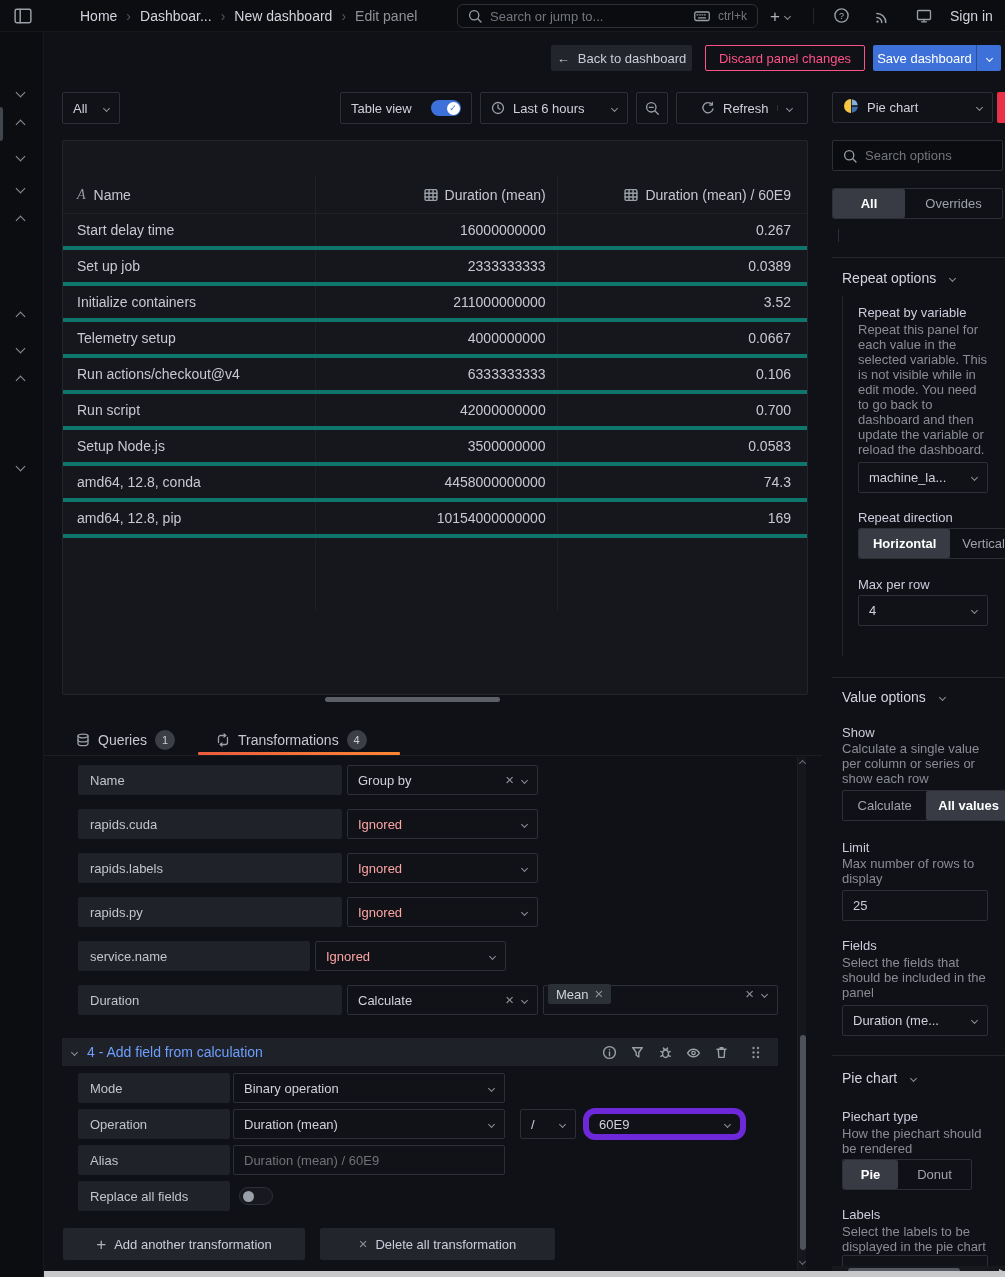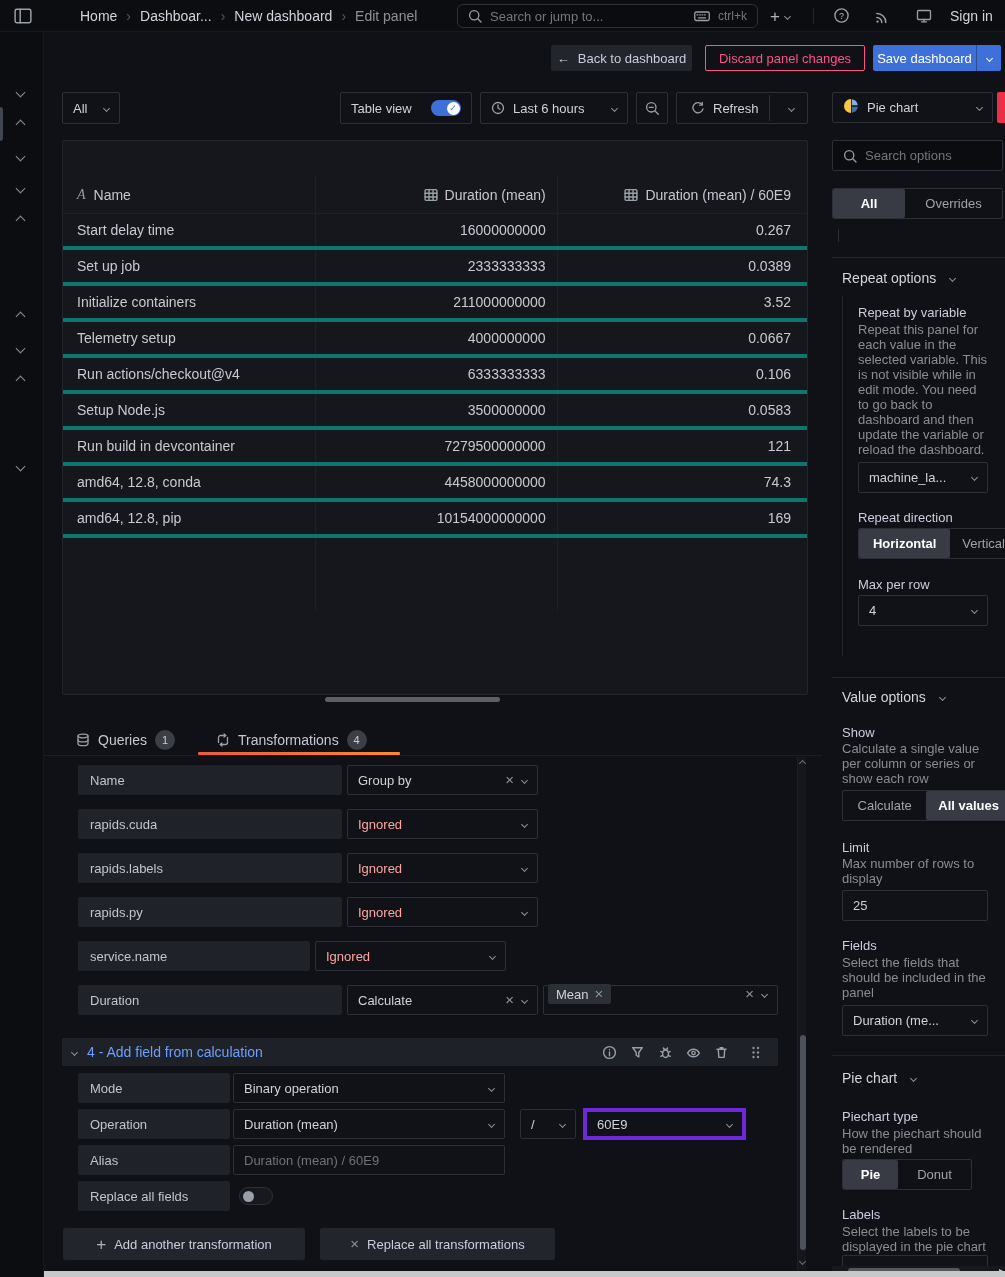--- a/index.html
+++ b/index.html
@@ -35,21 +35,21 @@
   .btn{border-radius:2px;font-size:13px;display:flex;align-items:center;justify-content:center;gap:8px;white-space:nowrap;cursor:pointer}
   .btn-sec{background:#22252b;color:#ccccdc}
   .btn-danger{border:1px solid #ff5286;color:#ff5286;background:transparent}
   .btn-primary{background:#3d71d9;color:#fff}
   .arrow-left-icon::before{content:"←";font-size:13px;color:#ccccdc}
   .x-icon::before{content:"×";color:#8e9198;font-size:15px;line-height:1}
 
   
   .sel{background:#111217;border:1px solid #2c3036;border-radius:2px;display:flex;align-items:center;padding:0 10px;gap:8px;color:#d0d1da;font-size:13px}
   .sel .grow{flex:1;overflow:hidden;white-space:nowrap;text-overflow:ellipsis}
-  .sel.focused{border:4px solid #6d28d9;border-radius:0}
+  .sel.focused{border:6px solid #6d28d9;border-radius:12px}
   .muted-val{color:#fca5a5}
   .chip-label{background:#1f2228;border-radius:2px;display:flex;align-items:center;padding:0 12px;color:#c3c4cd;font-size:13px;white-space:nowrap}
   .tag{background:#2b2f36;border-radius:2px;display:flex;align-items:center;gap:6px;padding:2px 8px;font-size:13px;color:#d0d1da}
 
   
   .toggle-on{width:30px;height:16px;border-radius:9px;background:#3d71d9;position:relative;flex:none}
   .toggle-on .knob{position:absolute;right:1.5px;top:1.5px;width:13px;height:13px;border-radius:50%;background:#fff;color:#3d71d9;font-size:9px;display:flex;align-items:center;justify-content:center}
   .toggle-on .knob::after{content:"✓"}
   .toggle-off{width:34px;height:18px;border-radius:10px;background:#17191f;border:1px solid #2c3036;position:relative;flex:none}
   .toggle-off .knob2{position:absolute;left:2.5px;top:2.5px;width:11px;height:11px;border-radius:50%;background:#9aa0a8}
@@ -215,21 +215,21 @@
     <span class="cv sm"></span>
   </div>
   <div class="abs sel" style="left:636px;top:92px;width:32px;height:32px;justify-content:center;padding:0">
     <span>
       <svg class="ic" width="15" height="15" viewBox="0 0 15 15">
           <circle cx="6.3" cy="6.3" r="4.7"></circle>
           <path d="M10 10l3.3 3.3M4.3 6.3h4"></path>
         </svg>
     </span>
   </div>
-  <div class="abs sel" style="left:676px;top:92px;width:132px;height:32px;padding:2px">
+  <div class="abs sel" style="left:676px;top:92px;width:132px;height:32px;padding:12px">
     <div class="flex" style="flex:1;height:100%;padding:0 0 0 12px;gap:8px">
       <span>
         <svg class="ic" width="14" height="14" viewBox="0 0 14 14">
             <path d="M12 7.8A5.1 5.1 0 1 1 10.9 3.4"></path>
             <path d="M11.3 1.3v2.8H8.5"></path>
           </svg>
       </span>
       <span>Refresh</span>
     </div>
     <div style="width:1px;height:100%;background:#2c3036"></div>
@@ -285,28 +285,28 @@
           <div class="c1">Telemetry setup</div>
           <div class="c2">4000000000</div>
           <div class="c3">0.0667</div>
         </div>
       <div class="trow">
           <div class="c1">Run actions/checkout@v4</div>
           <div class="c2">6333333333</div>
           <div class="c3">0.106</div>
         </div>
       <div class="trow">
+          <div class="c1">Run script</div>
+          <div class="c2">42000000000</div>
+          <div class="c3">0.700</div>
+        </div>
+      <div class="trow">
           <div class="c1">Setup Node.js</div>
           <div class="c2">3500000000</div>
           <div class="c3">0.0583</div>
-        </div>
-      <div class="trow">
-          <div class="c1">Run build in devcontainer</div>
-          <div class="c2">7279500000000</div>
-          <div class="c3">121</div>
         </div>
       <div class="trow">
           <div class="c1">amd64, 12.8, conda</div>
           <div class="c2">4458000000000</div>
           <div class="c3">74.3</div>
         </div>
       <div class="trow">
           <div class="c1">amd64, 12.8, pip</div>
           <div class="c2">10154000000000</div>
           <div class="c3">169</div>
@@ -473,21 +473,21 @@
         <span class="knob2"></span>
       </span>
   </div>
 
   <button class="abs btn btn-sec" style="left:63px;top:1228px;width:242px;height:32px;border:none">
     <span class="plus-icon" style="font-size:15px"></span>
     <span>Add another transformation</span>
   </button>
   <button class="abs btn btn-sec" style="left:320px;top:1228px;width:235px;height:32px;border:none">
     <span class="x-icon" style="font-size:14px;color:#ccccdc"></span>
-    <span>Replace all transformations</span>
+    <span>Delete all transformation</span>
   </button>
 
   <div class="abs vtrack" style="left:797px;top:757px;width:9px;height:513px">
     <span class="cv up sm" style="position:absolute;left:2px;top:4px;border-color:#6a6e76"></span>
     <div class="vthumb" style="position:absolute;left:1.5px;top:278px;width:6px;height:215px"></div>
     <span class="cv sm" style="position:absolute;left:2px;bottom:6px;border-color:#6a6e76"></span>
   </div>
 
   <div class="abs sel" style="left:832px;top:92px;width:161px;height:31px">
     <span>

